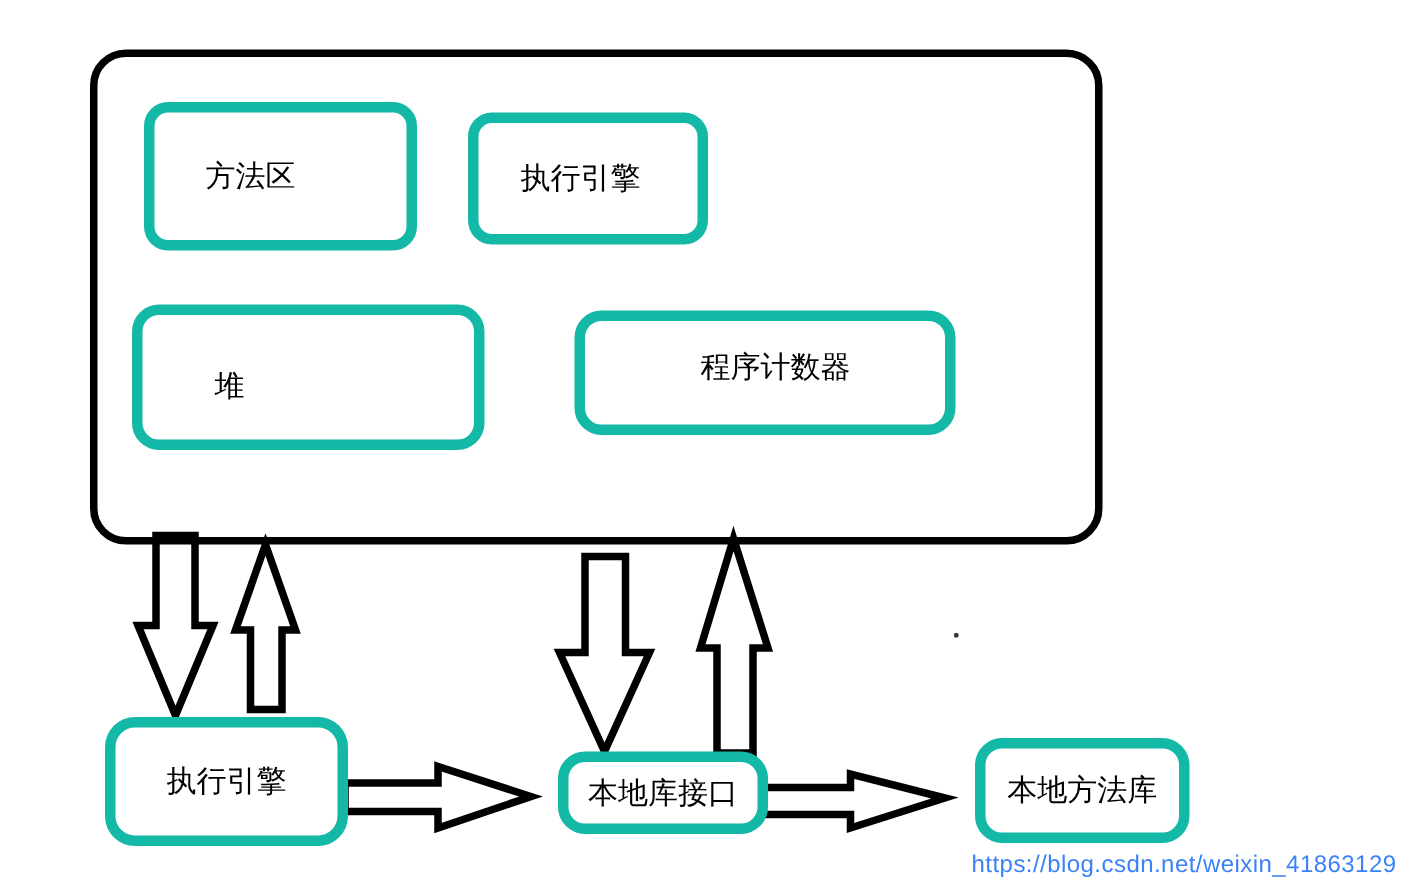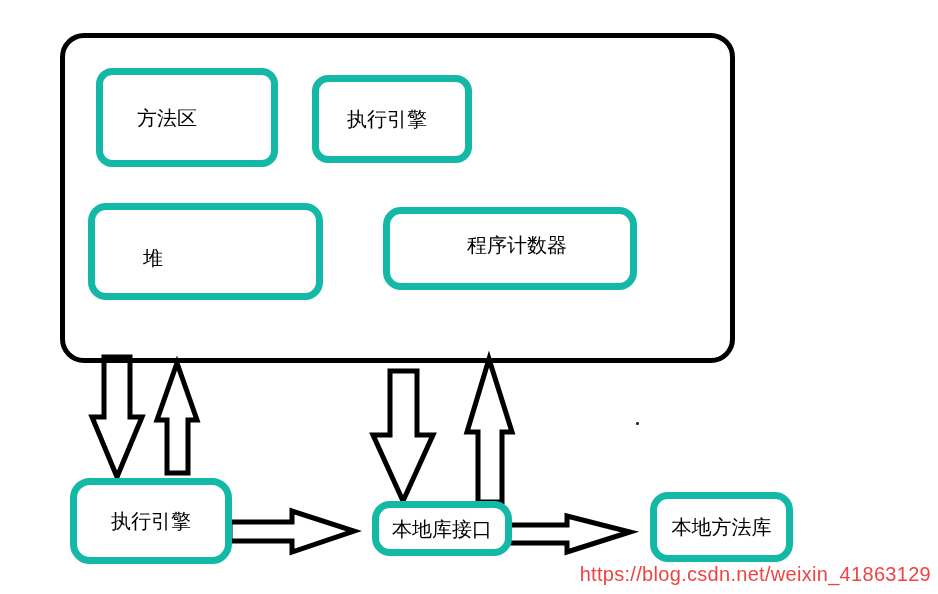--- a/index.html
+++ b/index.html
@@ -55,22 +55,22 @@
     position: absolute;
     left: 636px; top: 422px;
     width: 3px; height: 3px;
     background: #333333;
     border-radius: 1px;
   }
   .watermark {
     position: absolute;
     right: 7px;
     bottom: 8px;
-    font-size: 20px;
-    color: #ef4444;
+    font-size: 16px;
+    color: #3b82f6;
     letter-spacing: 0.3px;
     white-space: nowrap;
   }
 </style>
 </head>
 <body>
 
 <div class="canvas">
 
   <svg class="arrow-layer" viewBox="0 0 938 594" xmlns="http://www.w3.org/2000/svg">

